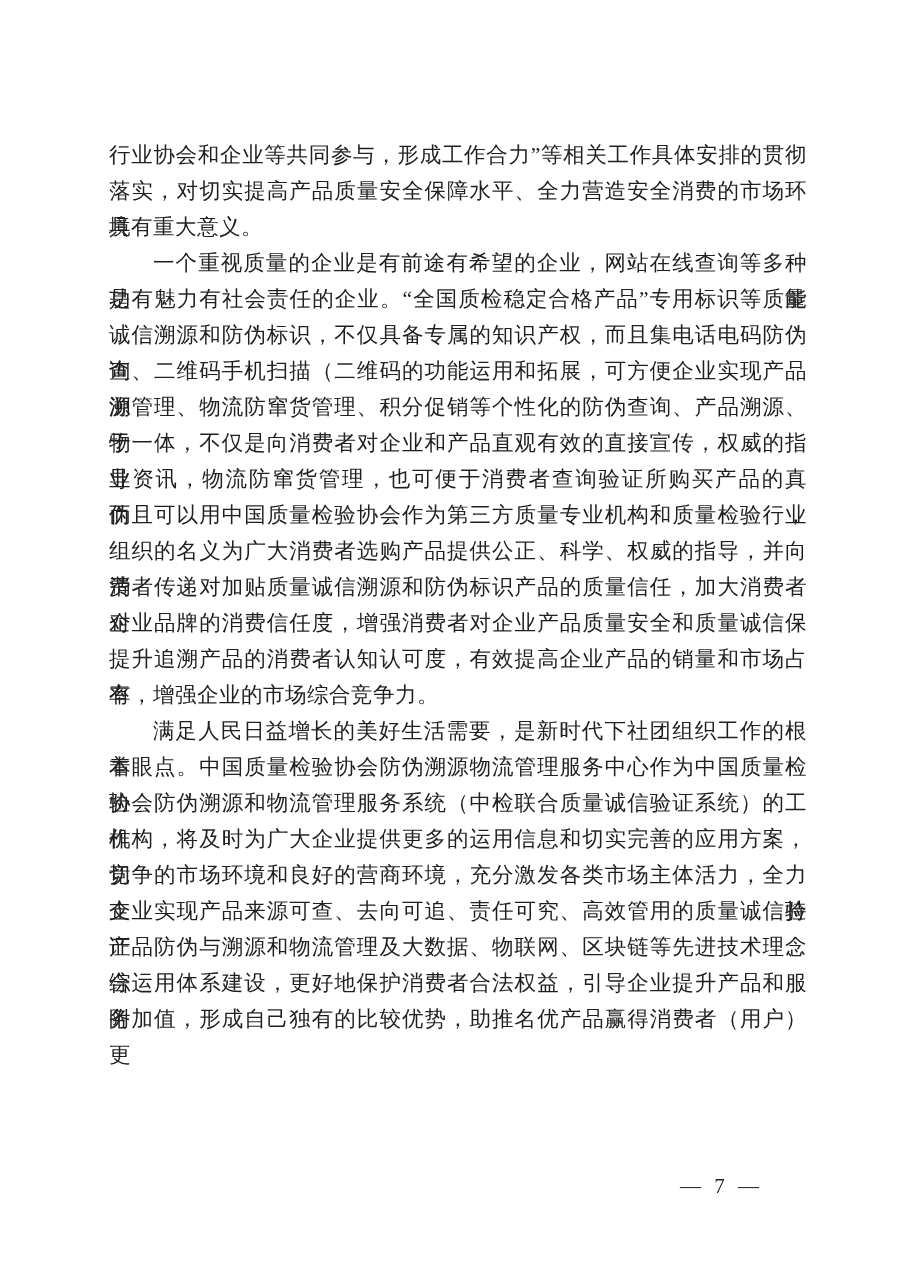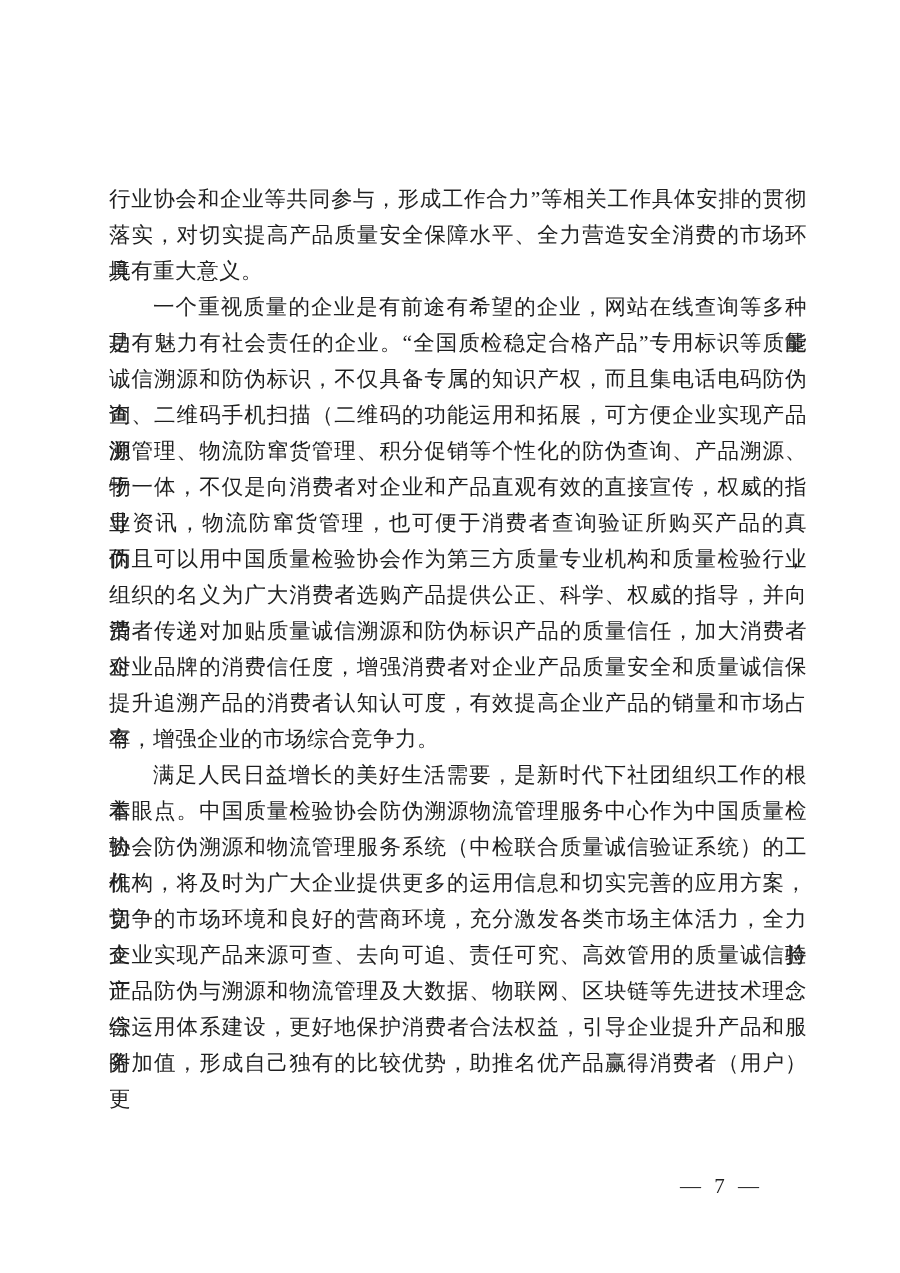--- a/index.html
+++ b/index.html
@@ -17,21 +17,20 @@
   .page {
     position: absolute;
     inset: 0;
     background: #ffffff;
   }
   .document-text {
     position: absolute;
     left: 109px;
     top: 137px;
     width: 698px;
-    margin-top: 44px;
   }
   .line {
     height: 36px;
     line-height: 36px;
     font-size: 21.5px;
     color: #1f1f1f;
     text-align: justify;
     text-align-last: justify;
     white-space: normal;
     letter-spacing: 0.5px;

